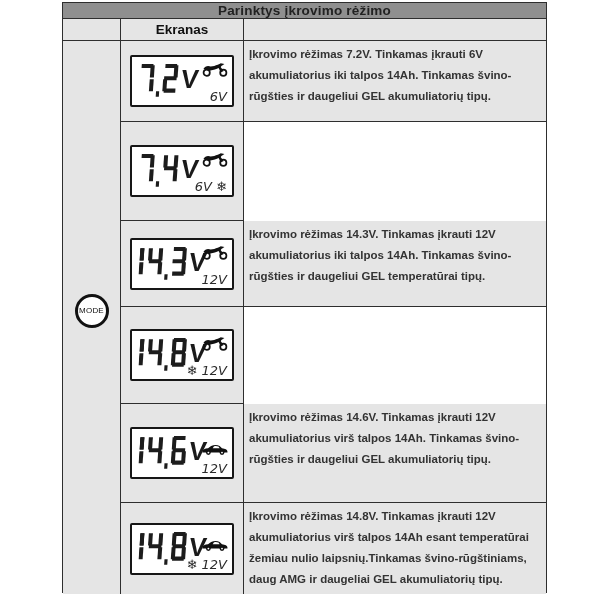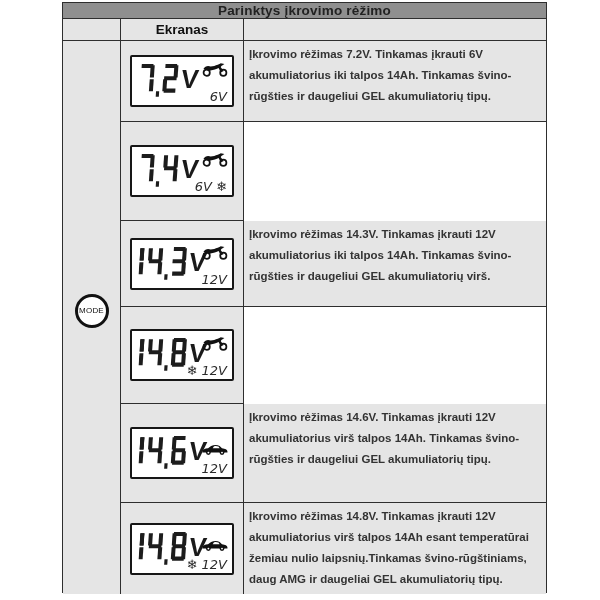--- a/index.html
+++ b/index.html
@@ -119,21 +119,21 @@
             </svg></span>
           <span class="unit">V</span>
           <span class="veh motorcycle"><svg width="26" height="15" viewBox="0 0 36 20" xmlns="http://www.w3.org/2000/svg">
     <circle cx="6.5" cy="14.5" r="4.3" fill="none" stroke="#111" stroke-width="2.4"></circle>
     <circle cx="29.5" cy="14.5" r="4.3" fill="none" stroke="#111" stroke-width="2.4"></circle>
     <path d="M2,9 C4,5 9,4 12,6 L17,5 C20,4 24,3 26,1.5 L31,2.5 L28,4.5 C27,5 26,6 26,7 L30,12 L26,14 L23,8 C19,10 14,11 10,12 Z" fill="#111"></path>
   </svg></span>
           <span class="sublabel">12V</span>
         </div>
       </div>
-      <div class="cell desc-cell" style="grid-area: 5 / 3;">Įkrovimo rėžimas 14.3V. Tinkamas įkrauti 12V akumuliatorius iki talpos 14Ah. Tinkamas švino-rūgšties ir daugeliui GEL akumuliatorių virš.</div>
+      <div class="cell desc-cell" style="grid-area: 5 / 3;">Įkrovimo rėžimas 14.3V. Tinkamas įkrauti 12V akumuliatorius iki talpos 14Ah. Tinkamas švino-rūgšties ir daugeliui GEL temperatūrai tipų.</div>
       <div class="cell display-cell" style="grid-area: 6 / 2;">
         <div class="lcd">
           <span class="segwrap"><svg width="48" height="34" viewBox="0 0 53 38" xmlns="http://www.w3.org/2000/svg">
               <rect x="0" y="1.5" width="4.5" height="13.5"></rect>
               <rect x="0" y="1.5" width="4.5" height="13.5"></rect>
               <rect x="0" y="17" width="4.5" height="13.5"></rect>
               <rect x="9.5" y="1.5" width="4.5" height="13.5"></rect>
               <rect x="10.5" y="13.75" width="14" height="4.5"></rect>
               <rect x="21" y="1.5" width="4.5" height="13.5"></rect>
               <rect x="21" y="17" width="4.5" height="13.5"></rect>

